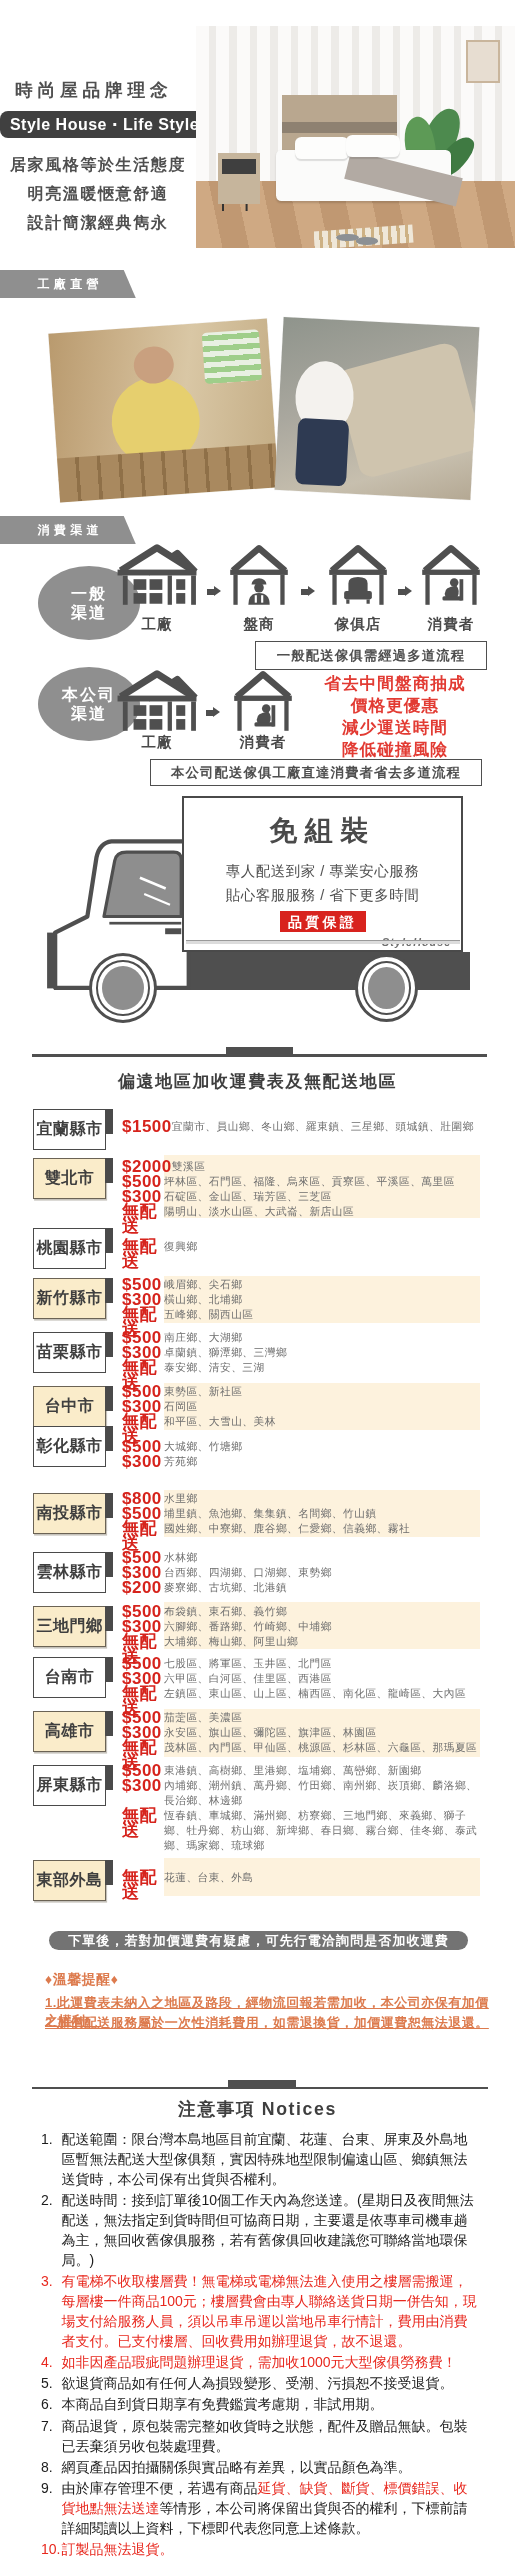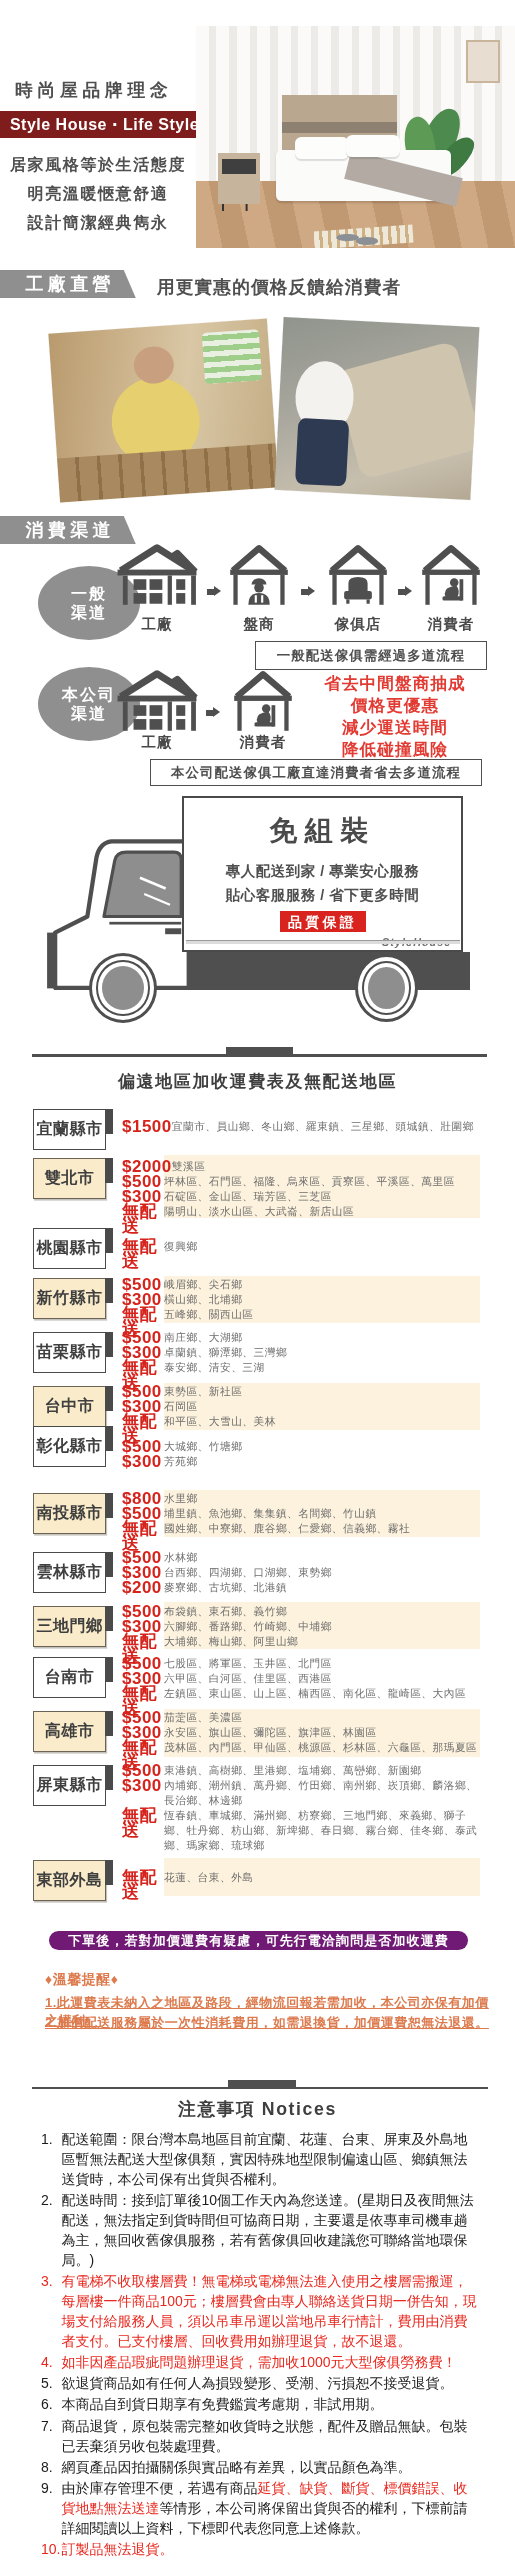--- a/index.html
+++ b/index.html
@@ -3,21 +3,21 @@
 <meta charset="utf-8">
 <style>
   html,body{margin:0;padding:0;background:#e8e8e8;}
   #page{position:relative;width:515px;height:2576px;background:#fff;margin:0 auto;overflow:hidden;
         font-family:"Liberation Sans","DejaVu Sans",sans-serif;}
   .abs{position:absolute;}
   .ctr{display:flex;align-items:center;justify-content:center;}
 
   
   .brand-title{left:15px;top:78px;font-size:17.7px;font-weight:bold;color:#4f4f4f;letter-spacing:4.8px;}
-  .brand-band{left:0;top:111px;width:209px;height:27px;background:#7f1d1d;}
+  .brand-band{left:0;top:111px;width:209px;height:27px;background:#404040;border-radius:8px;}
   .brand-band span{color:#fff;font-size:16px;font-weight:bold;letter-spacing:0.5px;}
   .brand-line{left:0;top:0;width:196px;text-align:center;font-size:16px;color:#4f4f4f;letter-spacing:1.6px;font-weight:bold;}
 
   
   #bedroom{left:196px;top:26px;width:319px;height:222px;background:#f2f0ed;overflow:hidden;}
   .curtain{position:absolute;left:0;top:0;right:0;height:72%;
            background:repeating-linear-gradient(90deg,#fbfaf9 0 13px,#edebe8 13px 20.4px);}
   .floor{position:absolute;left:0;right:0;bottom:0;height:30%;
          background:repeating-linear-gradient(78deg,#cfa983 0 26px,#c09872 26px 52px);}
   .frame{position:absolute;right:15px;top:14px;width:30px;height:39px;border:2.7px solid #c9b59c;background:#e7ddd1;}
@@ -29,21 +29,21 @@
   .runner{position:absolute;left:47%;top:62%;width:36%;height:13%;background:#b2aaa3;transform:rotate(14deg);}
   .nightstand{position:absolute;left:7%;top:57%;width:13%;height:23%;background:#c6b59c;}
   .nightstand::before{content:"";position:absolute;left:10%;top:12%;width:80%;height:30%;background:#3f3f3f;}
   .nightstand::after{content:"";position:absolute;left:8%;bottom:-14%;width:6%;height:14%;background:#333;box-shadow:23.6px 0 #333;}
   .rug{position:absolute;left:37%;bottom:1%;width:31%;height:8%;transform:rotate(-4deg);
        background:repeating-linear-gradient(90deg,#efe7d8 0 5.4px,#cdb184 5.4px 8.6px);}
   .slipper{position:absolute;width:7%;height:3.4%;background:#8c9094;border-radius:50%;}
 
   
   .flag{left:0;width:136px;height:28.4px;background:#8f8f8f;clip-path:polygon(0 0,91% 0,100% 100%,0 100%);}
-  .flag span{color:#fff;font-size:18px;font-weight:bold;letter-spacing:4.3px;padding-left:4.3px;}
+  .flag span{color:#fff;font-size:12px;font-weight:bold;letter-spacing:4.3px;padding-left:4.3px;}
   .sec-head{font-size:17.7px;font-weight:bold;color:#4f4f4f;letter-spacing:1.1px;}
 
   
   .fphoto{overflow:hidden;box-shadow:0 0 0 0.5px rgba(0,0,0,.05);}
   #photoA{left:54px;top:326px;width:219px;height:169px;transform:rotate(-4deg);
           background:linear-gradient(100deg,#b99a6e 0%,#ccb38c 32%,#d9c7a5 58%,#c3ac84 100%);}
   #photoB{left:279px;top:322px;width:196px;height:173px;transform:rotate(3deg);
           background:linear-gradient(160deg,#8f948c 0%,#a9a79e 42%,#c7bfae 78%,#b4a893 100%);}
   .blob{position:absolute;border-radius:50%;}
 
@@ -56,21 +56,21 @@
   .flow-arrow b{display:block;position:absolute;left:7px;top:0;width:0;height:0;
                 border-top:5.9px solid transparent;border-bottom:5.9px solid transparent;border-left:7.5px solid #4f4f4f;}
   .note-box{border:1.6px solid #4f4f4f;background:#fff;font-size:13.4px;color:#4f4f4f;letter-spacing:1.1px;font-weight:bold;}
   .benefit{font-size:16.6px;font-weight:bold;color:#e23b33;letter-spacing:1.1px;line-height:20px;text-align:center;}
 
   
   .chassis{left:54px;top:952px;width:416px;height:38px;background:#4f4f4f;}
   .cargo{left:182px;top:796px;width:281px;height:156px;background:#fff;border:2.7px solid #4a4a4a;box-sizing:border-box;}
   .cargo-seam{left:186px;top:940px;width:274px;height:2.7px;background:#dcdcdc;border-top:1.1px solid #9a9a9a;}
   .truck-title{font-size:28px;font-weight:bold;color:#4a4a4a;letter-spacing:7.5px;}
-  .truck-line{font-size:14.5px;font-weight:bold;color:#4f4f4f;letter-spacing:0.5px;}
+  .truck-line{font-size:14.5px;font-weight:normal;color:#4f4f4f;letter-spacing:0.5px;}
   .qbadge{background:#d8231e;color:#fff;font-size:14px;font-weight:bold;letter-spacing:3.2px;padding:2.7px 8.6px;}
   .sig{font-size:10.7px;font-weight:bold;font-style:italic;color:#6f6f6f;letter-spacing:1.1px;}
   .wheel{position:absolute;border:3.2px solid #4f4f4f;border-radius:50%;background:#fff;box-sizing:border-box;}
   .wheel-mid{position:absolute;inset:4.3px;border:2.7px solid #4f4f4f;border-radius:50%;background:#fff;}
   .wheel-hub{position:absolute;inset:3.8px;background:#8e8e8e;border-radius:50%;}
   .ground-line{left:32px;top:1054px;width:455px;height:2.7px;background:#4f4f4f;}
   .ground-block{left:226px;top:1047px;width:67px;height:9px;background:#4f4f4f;}
 
   
   .ship-title{left:0;top:1070px;width:515px;text-align:center;font-size:17px;font-weight:bold;color:#3f3f3f;letter-spacing:1.6px;}
@@ -78,21 +78,21 @@
           display:flex;align-items:center;justify-content:center;
           font-size:16px;font-weight:bold;color:#3f3f3f;letter-spacing:0.5px;}
   .rg-box::after{content:"";position:absolute;right:-7.5px;top:-1.1px;width:7.5px;height:25px;background:#4a4a4a;}
   .rg-box.cream{background:#faecca;border-color:#6b6355;box-shadow:1.1px 1.6px 0 rgba(90,80,60,.35);}
   .rg-panel{position:absolute;left:164px;width:316px;background:#fdf2dd;}
   .rg-lines{position:absolute;left:122px;width:356px;display:flex;flex-direction:column;}
   .rg-row{display:flex;align-items:flex-start;}
   .rg-fee{flex:0 0 42px;font-size:17px;font-weight:bold;color:#d6231c;line-height:15px;letter-spacing:0.5px;}
   .rg-areas{flex:1;font-size:10.7px;color:#6e6e6e;line-height:15px;letter-spacing:0.5px;}
 
-  .ship-banner{left:49px;top:1931px;width:419px;height:19.3px;background:#701a75;border-radius:9.7px;}
+  .ship-banner{left:49px;top:1931px;width:419px;height:19.3px;background:#737373;border-radius:9.7px;}
   .ship-banner span{color:#fff;font-size:13px;font-weight:bold;letter-spacing:1.1px;}
   .reminder{color:#dd7b4e;font-weight:bold;letter-spacing:0.5px;}
   #rem-title{left:45px;top:1971px;font-size:14px;}
   .rem-note{left:45px;width:451px;font-size:13px;text-decoration:underline;}
 
   
   .div-block{left:228px;top:2080px;width:68px;height:8.6px;background:#4f4f4f;}
   .div-line{left:32px;top:2087px;width:456px;height:2.1px;background:#4f4f4f;}
   .not-title{left:0;top:2097px;width:515px;text-align:center;font-size:17.7px;font-weight:bold;color:#3f3f3f;letter-spacing:1.6px;}
   #notices-list{position:absolute;left:41px;top:2129px;width:436px;display:flex;flex-direction:column;gap:1.1px;}
@@ -127,21 +127,20 @@
     <div class="pillow" style="left:47%;top:49%"></div>
     <div class="nightstand"></div>
     <div class="rug"></div>
     <div class="slipper" style="left:44%;bottom:3%"></div>
     <div class="slipper" style="left:50%;bottom:1.4%"></div>
   </div>
 
   <div class="abs flag ctr" style="top:270px">
     <span>工廠直營</span>
   </div>
-  <div class="abs sec-head" style="left:157px;top:275px">用更實惠的價格反饋給消費者</div>
 
   <div class="abs fphoto" id="photoA">
     <div class="blob" style="left:26%;top:30%;width:40%;height:52%;background:#e6cf6e"></div>
     <div class="blob" style="left:38%;top:12%;width:18%;height:22%;background:#c9a07f"></div>
     <div class="blob" style="right:4%;top:6%;width:26%;height:30%;background:repeating-linear-gradient(0deg,#9fce8a 0 5.4px,#e9f0e2 5.4px 10.7px);border-radius:8%"></div>
     <div style="position:absolute;left:0;bottom:0;width:100%;height:26%;background:repeating-linear-gradient(90deg,#a9895f 0 18px,#8f7048 18px 21.5px)"></div>
   </div>
   <div class="abs fphoto" id="photoB">
     <div class="blob" style="right:2%;top:18%;width:64%;height:64%;background:#cfc4ae;border-radius:12%;transform:rotate(-18deg)"></div>
     <div class="blob" style="left:8%;top:24%;width:30%;height:42%;background:#f4f2ee"></div>

